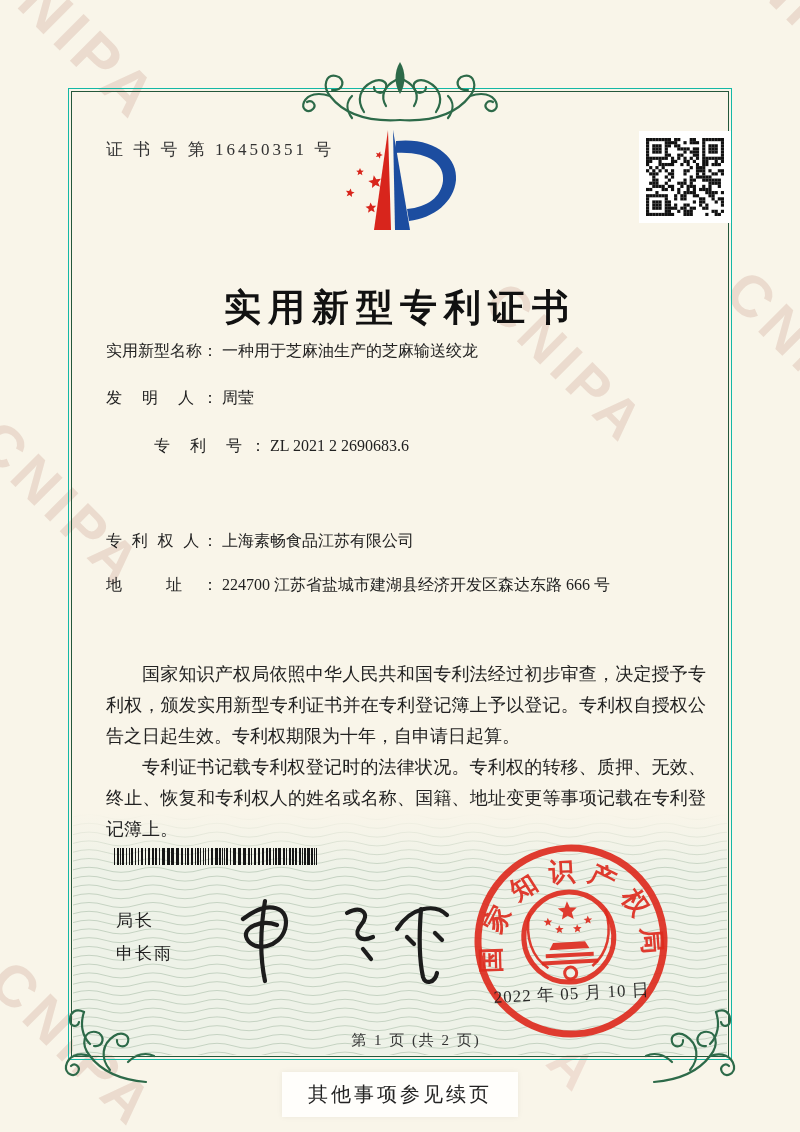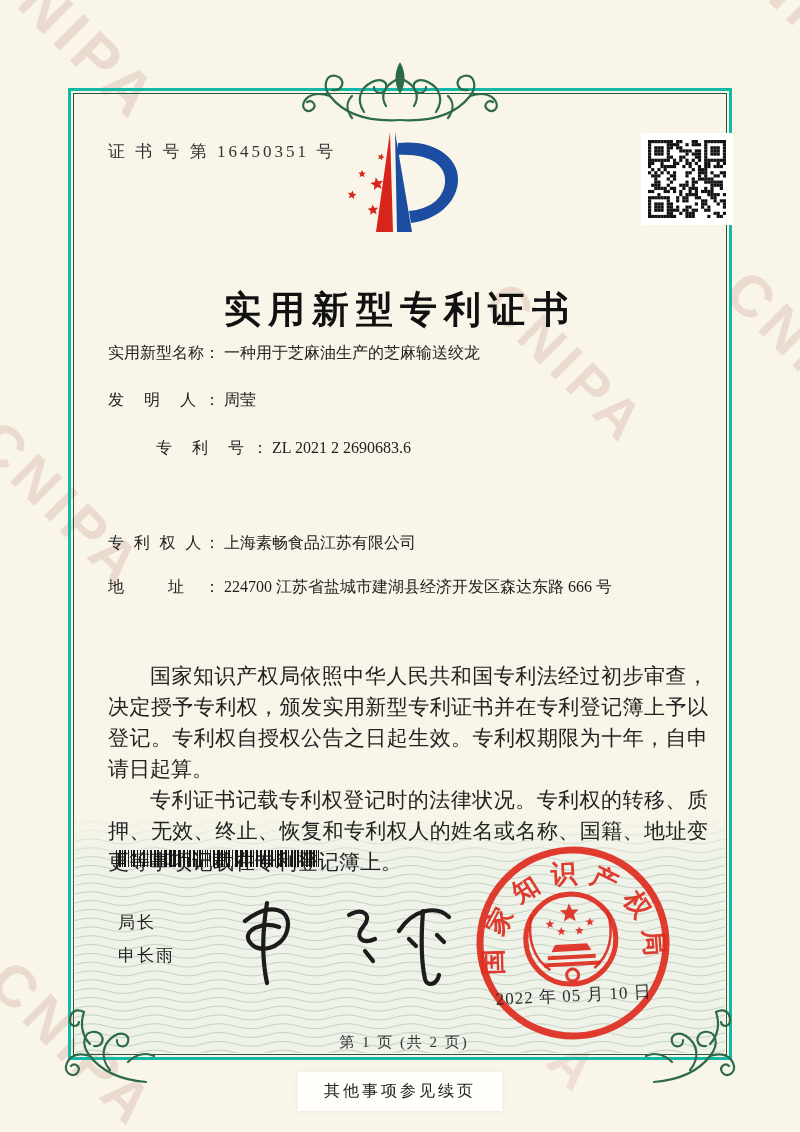--- a/index.html
+++ b/index.html
@@ -6,65 +6,65 @@
   body { width:800px; height:1132px; font-family:"Liberation Serif","DejaVu Serif",serif; }
   .page { position:relative; width:800px; height:1132px; background:#f9f5e9; overflow:hidden; color:#2b2b2b; }
 
   
   .wm { position:absolute; font-family:"Liberation Sans","DejaVu Sans",sans-serif;
         font-weight:700; color:rgba(205,165,148,.32); letter-spacing:6px;
         transform:rotate(45deg); z-index:1; white-space:nowrap; }
 
   
   .frame { position:absolute; left:68px; top:88px; width:664px; height:972px;
-           border:3px solid #14b8a6; z-index:2;padding-left:32px; }
+           border:1px solid #14b8a6; z-index:2;padding-left:32px; }
   .frame::before { content:""; position:absolute; inset:2px; border:1px solid #24583c; pointer-events:none; }
 
   .ornament { position:absolute; z-index:3; }
 
   .cert-no { position:absolute; left:37px; top:49px; font-size:17px; letter-spacing:3px; color:#333; }
 
   .logo { position:absolute; left:260px; top:36px; }
 
   .qr-box { position:absolute; left:570px; top:42px; width:92px; height:92px; background:#fff;
             display:flex; align-items:center; justify-content:center; }
 
   .title { position:absolute; left:0; top:150px; width:100%; text-align:center;
            font-size:37px; font-weight:700; letter-spacing:7px; color:#111;margin-top:44px; }
 
   .field-row { position:absolute; left:37px; font-size:16px; color:#222; white-space:nowrap; }
   .field-label { display:inline-block; width:112px; text-align:justify; text-align-last:justify; }
   .field-value { margin-left:4px; }
   .grant-no-group { margin-left:100px; }
 
-  .paragraphs { position:absolute; left:37px; top:570px; width:600px; font-size:21px;
+  .paragraphs { position:absolute; left:37px; top:570px; width:600px; font-size:18px;
                 line-height:31px; text-align:justify; color:#222; }
   .paragraphs p { text-indent:2em; }
 
   .wave-zone { position:absolute; left:4px; right:4px; bottom:4px; height:242px; overflow:hidden;
                background:#eef2e8; }
   .wave-fade { position:absolute; left:0; right:0; top:0; height:56px;
                background:linear-gradient(180deg,#f9f5e9,rgba(249,245,233,0)); }
 
   .barcode { position:absolute; left:45px; top:759px; }
 
   .officer { position:absolute; left:47px; font-size:17px; color:#222;
              font-family:Liberation Mono, monospace; letter-spacing:2px; }
   .officer.t1 { top:820px; }
   .officer.t2 { top:853px; }
 
   .signature { position:absolute; left:160px; top:798px; }
 
   .seal { position:absolute; left:400px; top:750px; }
 
-  .page-info { position:absolute; left:4px; top:942px; width:100%; text-align:center;
+  .page-info { position:absolute; left:16px; top:942px; width:100%; text-align:center;
                font-size:15px; color:#333; letter-spacing:2px; }
 
   .footer-note { position:absolute; left:50%; transform:translateX(-50%); top:1072px;
-                 background:#fffefb; padding:9px 26px; font-size:16px; letter-spacing:3px;
+                 background:#fffefb; padding:9px 26px; font-size:20px; letter-spacing:3px;
                  color:#222; z-index:4; box-shadow:0 0 6px rgba(0,0,0,.06); }
 </style>
 </head>
 <body>
 
 <div class="page">
 
   <div class="wm" style="left:-38px; top:-4px;  font-size:62px;">CNIPA</div>
   <div class="wm" style="left:700px; top:-26px; font-size:58px;">CNIPA</div>
   <div class="wm" style="left:706px; top:320px; font-size:58px;">CNIPA</div>

